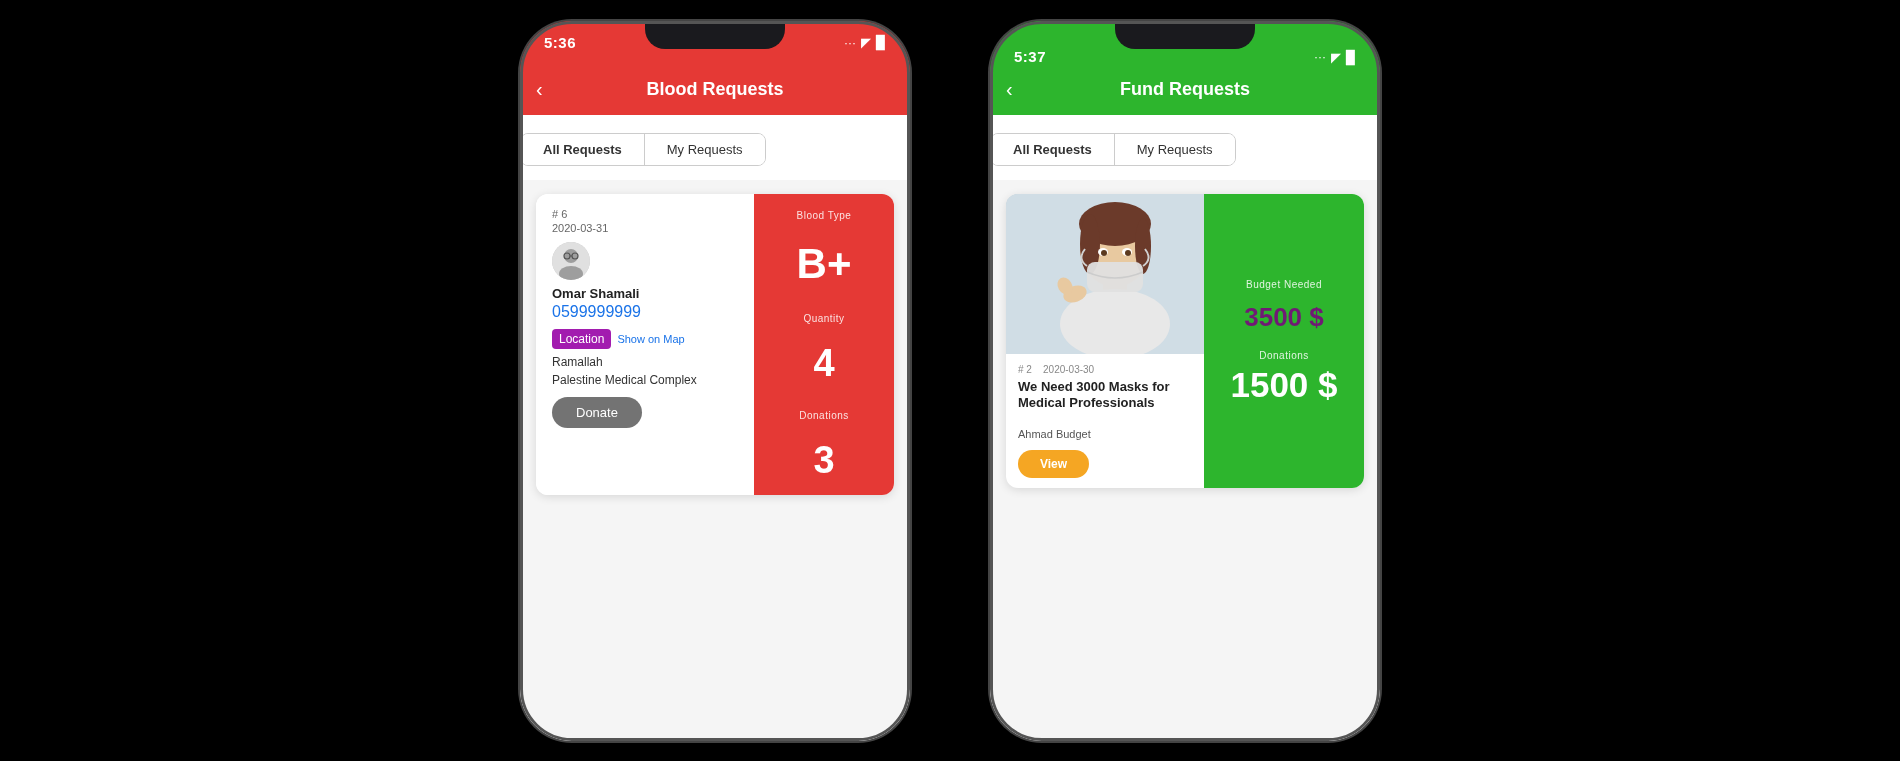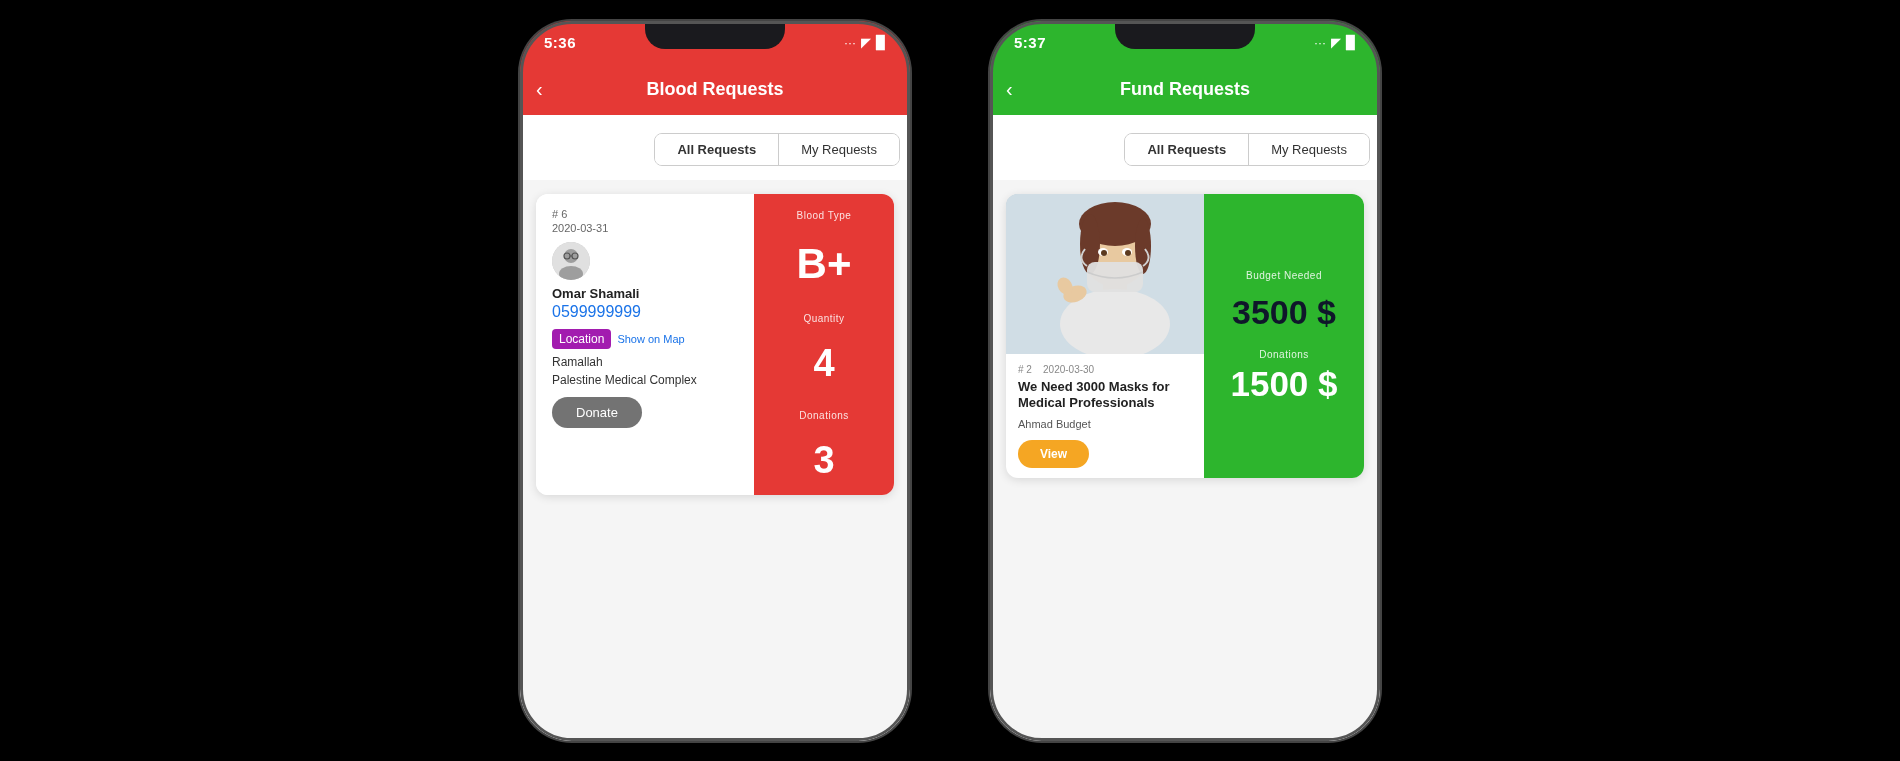--- a/index.html
+++ b/index.html
@@ -102,22 +102,22 @@
     .screen-content {
       flex: 1;
       background: #f5f5f5;
       overflow: hidden;
       display: flex;
       flex-direction: column;
     }
     
     .toggle-tabs {
       display: flex;
-      justify-content: flex-end;
-      padding: 18px 10px 14px;
+      justify-content: flex-start;
+      padding: 18px 0 14px;
       background: #fff;
     }
     .tab-group {
       display: flex;
       border: 1.5px solid #ccc;
       border-radius: 8px;
       overflow: hidden;
     }
     .tab-btn {
       padding: 8px 22px;
@@ -292,21 +292,21 @@
     }
     .fund-number-date {
       font-size: 10px;
       color: #888;
       margin-bottom: 4px;
     }
     .fund-title {
       font-size: 13px;
       font-weight: 700;
       color: #222;
-      margin-bottom: 6px;
+      margin-bottom: 16px;
       line-height: 1.3;
     }
     .fund-author {
       font-size: 11px;
       color: #555;
       margin-bottom: 10px;
     }
     .view-btn {
       background: #f5a623;
       color: #fff;
@@ -327,23 +327,23 @@
       padding: 20px 10px;
       gap: 6px;
     }
     .fund-budget-label {
       font-size: 10px;
       color: rgba(255,255,255,0.85);
       letter-spacing: 0.5px;
       margin-bottom: 8px;
     }
     .fund-budget-val {
-      font-size: 34px;
-      font-weight: 700;
-      color: #0f172a;
+      font-size: 26px;
+      font-weight: 700;
+      color: #701a75;
       line-height: 1;
       margin-bottom: 14px;
     }
     .fund-don-label {
       font-size: 10px;
       color: rgba(255,255,255,0.85);
       letter-spacing: 0.5px;
     }
     .fund-don-val {
       font-size: 35px;
@@ -351,21 +351,21 @@
       color: #fff;
       line-height: 1;
     }
 
     
     .header-red { background: #e53935; }
     
     .header-green { background: #2db52d; }
     
     .status-red { background: #e53935; }
-    .status-green { background: #2db52d; }
+    .status-green { background: #2db52d; align-items: flex-end; }
 
     
     .wifi-icon { font-size: 13px; }
     
     .battery-icon {
       display: inline-flex;
       align-items: center;
       font-size: 13px;
     }
   </style>

